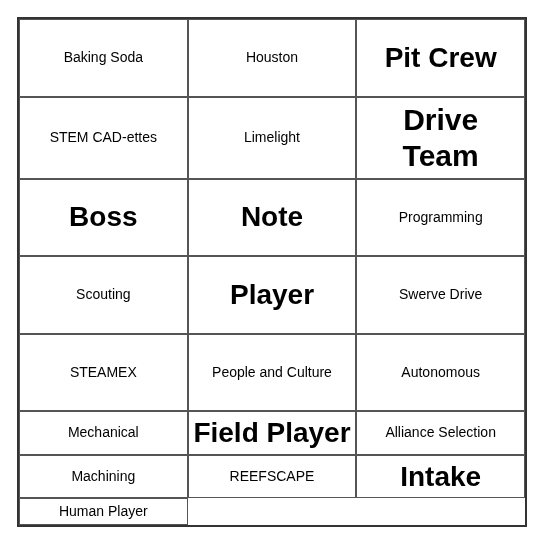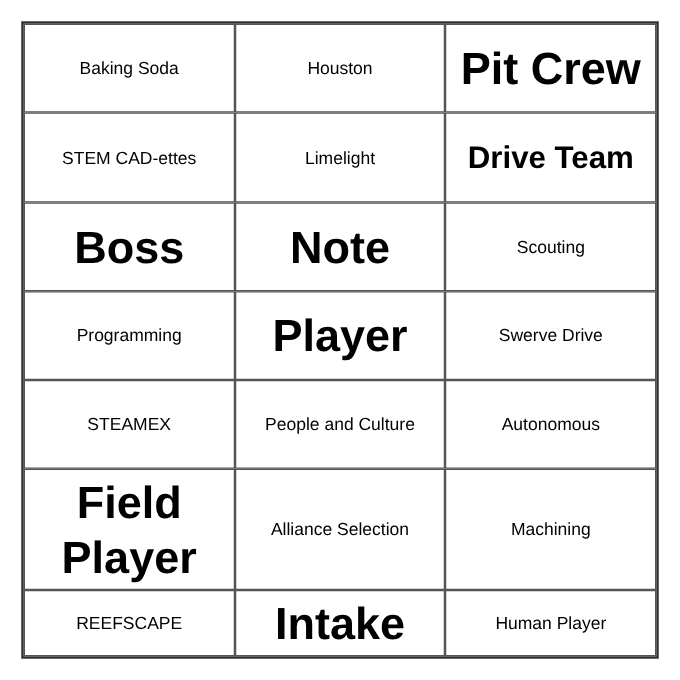--- a/index.html
+++ b/index.html
@@ -45,26 +45,26 @@
 
     .size-small {
       font-size: 14px;
     }
 
     .size-medium {
       font-size: 14px;
     }
 
     .size-large {
-      font-size: 25px;
+      font-size: 30px;
       font-weight: bold;
     }
 
     .size-xlarge {
-      font-size: 36px;
+      font-size: 28px;
       font-weight: bold;
     }
   </style>
 </head>
 <body>
 
 <div class="bingo-card">
 <div class="bingo-cell">
       <span class="size-medium">Baking Soda</span>
     </div>
@@ -83,39 +83,42 @@
     <div class="bingo-cell">
       <span class="size-large">Drive Team</span>
     </div>
     <div class="bingo-cell">
       <span class="size-xlarge">Boss</span>
     </div>
     <div class="bingo-cell">
       <span class="size-xlarge">Note</span>
     </div>
     <div class="bingo-cell">
-      <span class="size-medium">Scouting</span>
+      <span class="size-small">Programming</span>
     </div>
     <div class="bingo-cell">
-      <span class="size-small">Programming</span>
+      <span class="size-medium">Scouting</span>
     </div>
     <div class="bingo-cell">
       <span class="size-xlarge">Player</span>
     </div>
     <div class="bingo-cell">
       <span class="size-medium">Swerve Drive</span>
     </div>
     <div class="bingo-cell">
       <span class="size-small">STEAMEX</span>
     </div>
     <div class="bingo-cell">
       <span class="size-medium">People and Culture</span>
     </div>
     <div class="bingo-cell">
       <span class="size-small">Autonomous</span>
+    </div>
+    <div class="bingo-cell">
+      <span class="size-small">Mechanical</span>
     </div>
     <div class="bingo-cell">
       <span class="size-xlarge">Field Player</span>
     </div>
     <div class="bingo-cell">
       <span class="size-medium">Alliance Selection</span>
     </div>
     <div class="bingo-cell">
       <span class="size-small">Machining</span>
     </div>

